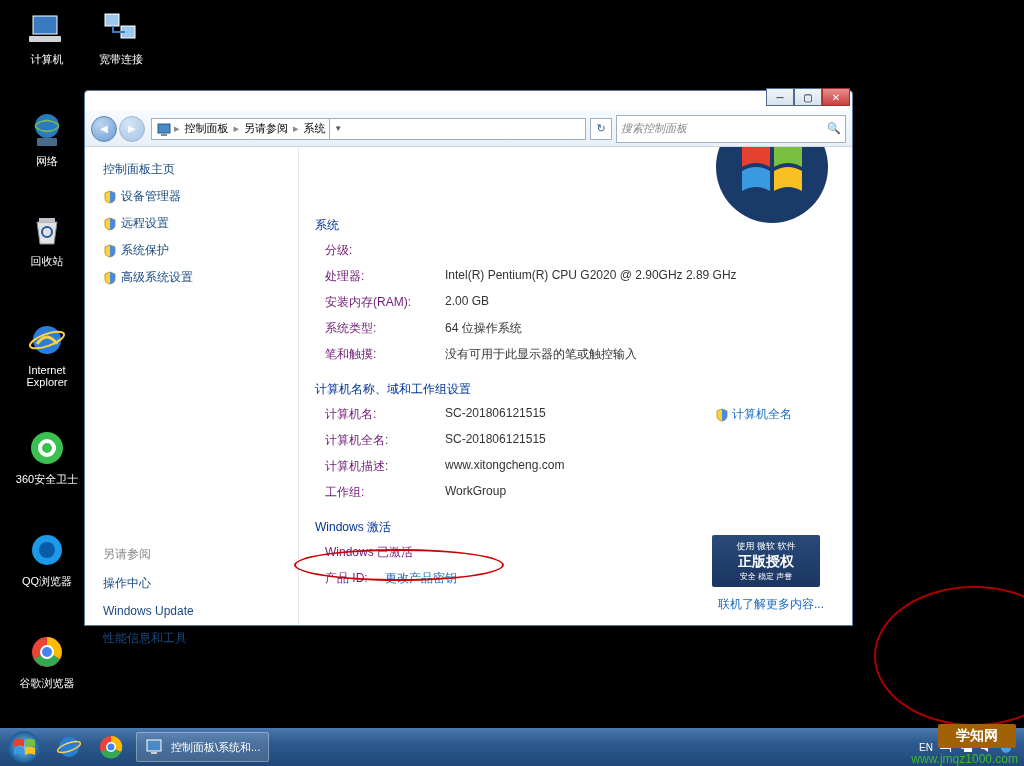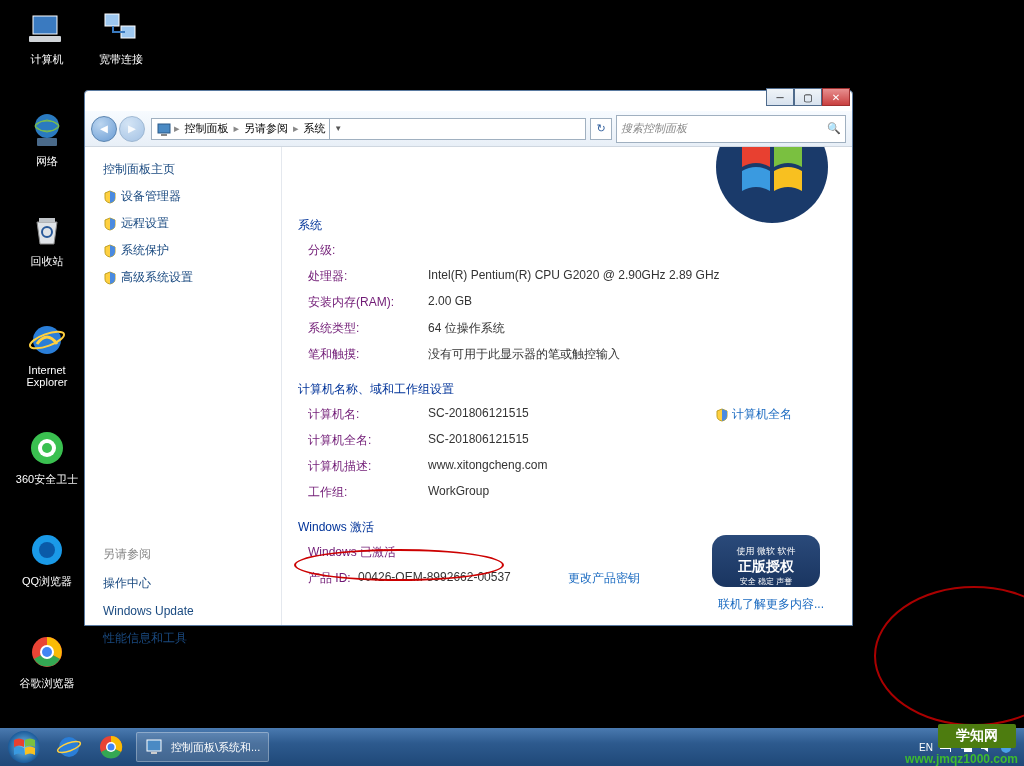--- a/index.html
+++ b/index.html
@@ -18,59 +18,59 @@
 .nav-row { height: 36px; display: flex; align-items: center; padding: 2px 6px; background: linear-gradient(#f7fbff,#e8eff7); border-bottom: 1px solid #cfd7e0; margin-top: 20px; }
 .nav-btn { width: 26px; height: 26px; border-radius: 50%; background: radial-gradient(circle at 35% 30%, #bcd6f0, #6a9cd4); border: 1px solid #5a84b0; margin-right: 2px; display: flex; align-items: center; justify-content: center; color: #fff; font-size: 13px; }
 .addr-bar { flex: 1; height: 22px; border: 1px solid #a0b0c0; background: #fff; display: flex; align-items: center; font-size: 11px; padding: 0 4px; margin: 0 4px; }
 .addr-bar .crumb { padding: 0 3px; cursor: pointer; }
 .addr-bar .sep { color: #888; padding: 0 2px; }
 .addr-drop { width: 18px; height: 22px; border-left: 1px solid #a0b0c0; display: flex; align-items: center; justify-content: center; color: #555; font-size: 8px; }
 .refresh-btn { width: 22px; height: 22px; border: 1px solid #a0b0c0; background: #fff; display: flex; align-items: center; justify-content: center; font-size: 11px; color: #2a5a9a; margin-right: 4px; }
 .search-box { width: 230px; height: 28px; border: 1px solid #a0b0c0; background: #fff; display: flex; align-items: center; padding: 0 4px; font-size: 11px; color: #888; font-style: italic; }
 .search-box .si { margin-left: auto; color: #2a5a9a; font-style: normal; }
 
-.body-area { display: flex; height: calc(100% - 56px); }
+.body-area { display: flex; height: calc(100% - 56px); gap: 17px; }
 .sidebar { width: 196px; background: #fff; padding: 14px 10px 10px 18px; font-size: 12px; }
 .sidebar .heading { color: #1a4a80; font-size: 12px; margin-bottom: 10px; }
 .sidebar .link { color: #1a4a80; margin-bottom: 10px; cursor: pointer; display: flex; align-items: center; }
 .sidebar .link .shield { width: 14px; height: 14px; margin-right: 4px; display: inline-flex; align-items: center; justify-content: center; }
 .sidebar .see-also { color: #888; margin-top: 260px; margin-bottom: 8px; }
 .sidebar .sl { color: #1a4a80; margin-bottom: 8px; cursor: pointer; margin-top: 12px; }
 
 .content { flex: 1; background: #fff; border-left: 1px solid #e4e8ee; position: relative; font-size: 12px; padding: 0 0 0 16px; overflow: hidden; }
 .win-logo { position: absolute; right: 20px; top: -40px; width: 120px; height: 120px; }
 .section-h { color: #003399; margin: 70px 0 8px 0; }
 .section-h2 { color: #003399; margin: 18px 0 8px 0; }
 .row { display: flex; margin-bottom: 9px; }
 .row .k { width: 130px; color: #701a75; padding-left: 10px; }
 .row .v { flex: 1; color: #333; }
 .row .v.link { color: #1a6ac0; cursor: pointer; }
 .change-link { position: absolute; right: 60px; color: #1a6ac0; cursor: pointer; display: flex; align-items: center; }
 .change-link .shield { width: 14px; height: 14px; margin-right: 3px; }
 
 .activation-ellipse { position: absolute; left: 294px; top: 549px; width: 210px; height: 32px; border: 2px solid #c00; border-radius: 50%; pointer-events: none; }
-.genuine-badge { position: absolute; right: 32px; bottom: 38px; width: 108px; height: 52px; background: linear-gradient(#2a4a7a,#1a3560); color: #fff; font-size: 10px; text-align: center; display: flex; flex-direction: column; align-items: center; justify-content: flex-end; border-radius: 14px; }
+.genuine-badge { position: absolute; right: 32px; bottom: 38px; width: 108px; height: 52px; background: linear-gradient(#2a4a7a,#1a3560); color: #fff; font-size: 10px; text-align: center; display: flex; flex-direction: column; align-items: center; justify-content: center; border-radius: 2px; }
 .genuine-badge .l1 { font-size: 9px; }
 .genuine-badge .l2 { font-size: 14px; font-weight: bold; }
 .genuine-badge .l3 { font-size: 8px; }
 .learn-more { position: absolute; right: 28px; bottom: 12px; color: #1a6ac0; font-size: 12px; cursor: pointer; }
 
 
 .taskbar { position: absolute; left: 0; bottom: 0; width: 100%; height: 38px; background: linear-gradient(#4a7ab0 0%, #2d5a8e 40%, #1f4878 100%); display: flex; align-items: center; }
 .start-orb { width: 48px; height: 38px; display: flex; align-items: center; justify-content: center; }
 .tb-icon { width: 40px; height: 32px; display: flex; align-items: center; justify-content: center; margin: 0 1px; }
 .tb-task { height: 30px; background: rgba(255,255,255,.15); border: 1px solid rgba(255,255,255,.3); border-radius: 2px; display: flex; align-items: center; padding: 0 8px; color: #fff; font-size: 11px; margin-left: 4px; }
 .tb-task .ti { width: 20px; height: 20px; margin-right: 6px; }
 .tray { margin-left: auto; display: flex; align-items: center; padding-right: 8px; color: #fff; font-size: 10px; }
 .tray .ti { margin: 0 3px; }
 
 
 .corner-ellipse { position: absolute; right: -50px; bottom: 40px; width: 200px; height: 140px; border: 2px solid #a00; border-radius: 50%; pointer-events: none; }
-.wm-bottom { position: absolute; right: 6px; bottom: 0; font-size: 12px; color: #3dbb2e; font-weight: bold; }
-.wm-logo { position: absolute; right: 8px; bottom: 18px; width: 78px; height: 24px; background: #4d7c0f; color: #fff; font-size: 14px; font-weight: bold; display: flex; align-items: center; justify-content: center; border-radius: 2px; }
+.wm-bottom { position: absolute; right: 6px; bottom: 0; font-size: 12px; color: #3dbb2e; font-weight: normal; }
+.wm-logo { position: absolute; right: 8px; bottom: 18px; width: 78px; height: 24px; background: #a16207; color: #fff; font-size: 14px; font-weight: bold; display: flex; align-items: center; justify-content: center; border-radius: 2px; }
 
 svg { display: block; }
 </style>
 </head>
 <body>
 
 <div class="desktop-icon" style="left:12px;top:8px">
   <div class="ico">
       <svg width="40" height="40">
         <rect x="6" y="8" width="24" height="18" fill="#3a7ac0" stroke="#fff"></rect>
@@ -286,21 +286,20 @@
           <div class="k">工作组:</div>
           <div class="v">WorkGroup</div>
         </div>
 
       <div class="section-h2">Windows 激活</div>
       <div class="row">
           <div class="k" style="width:auto;padding-left:10px">Windows 已激活</div>
         </div>
       <div class="row">
           <div class="k" style="width:60px">产品 ID:</div>
-          <div class="v" style="flex:0 0 200px">00426-OEM-8992662-00537</div>
           <div class="v link" style="flex:0 0 auto;margin-left:10px">更改产品密钥</div>
         </div>
 
       <div class="genuine-badge">
         <div class="l1">使用 微软 软件</div>
         <div class="l2">正版授权</div>
         <div class="l3">安全 稳定 声誉</div>
       </div>
       <div class="learn-more">联机了解更多内容...</div>
     </div>

